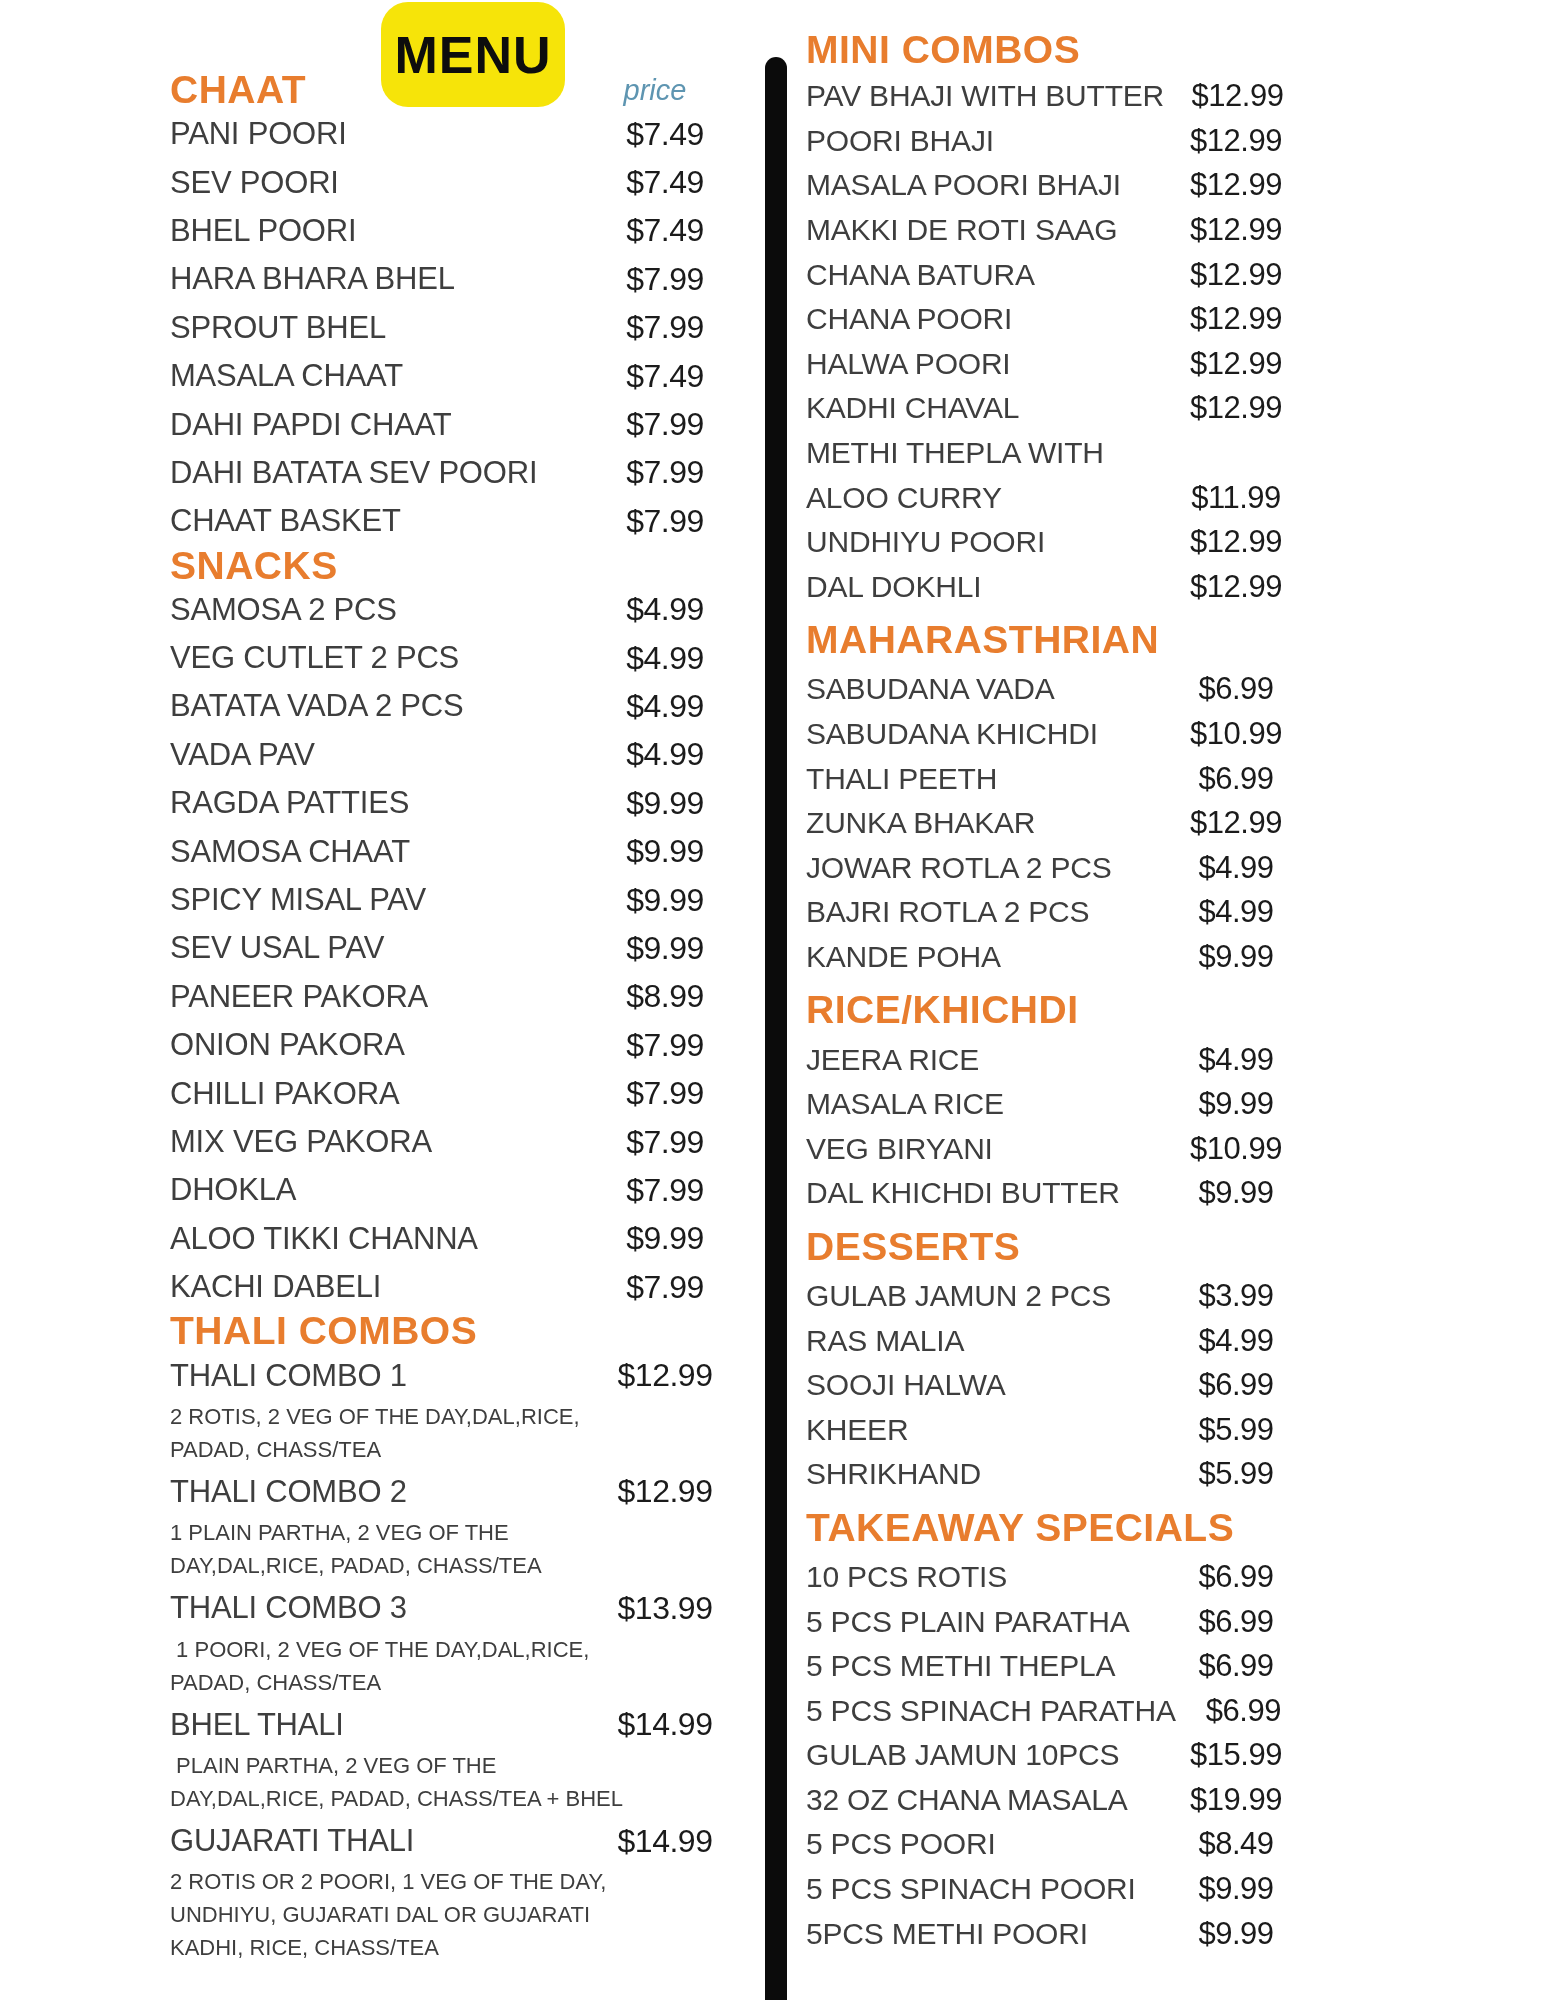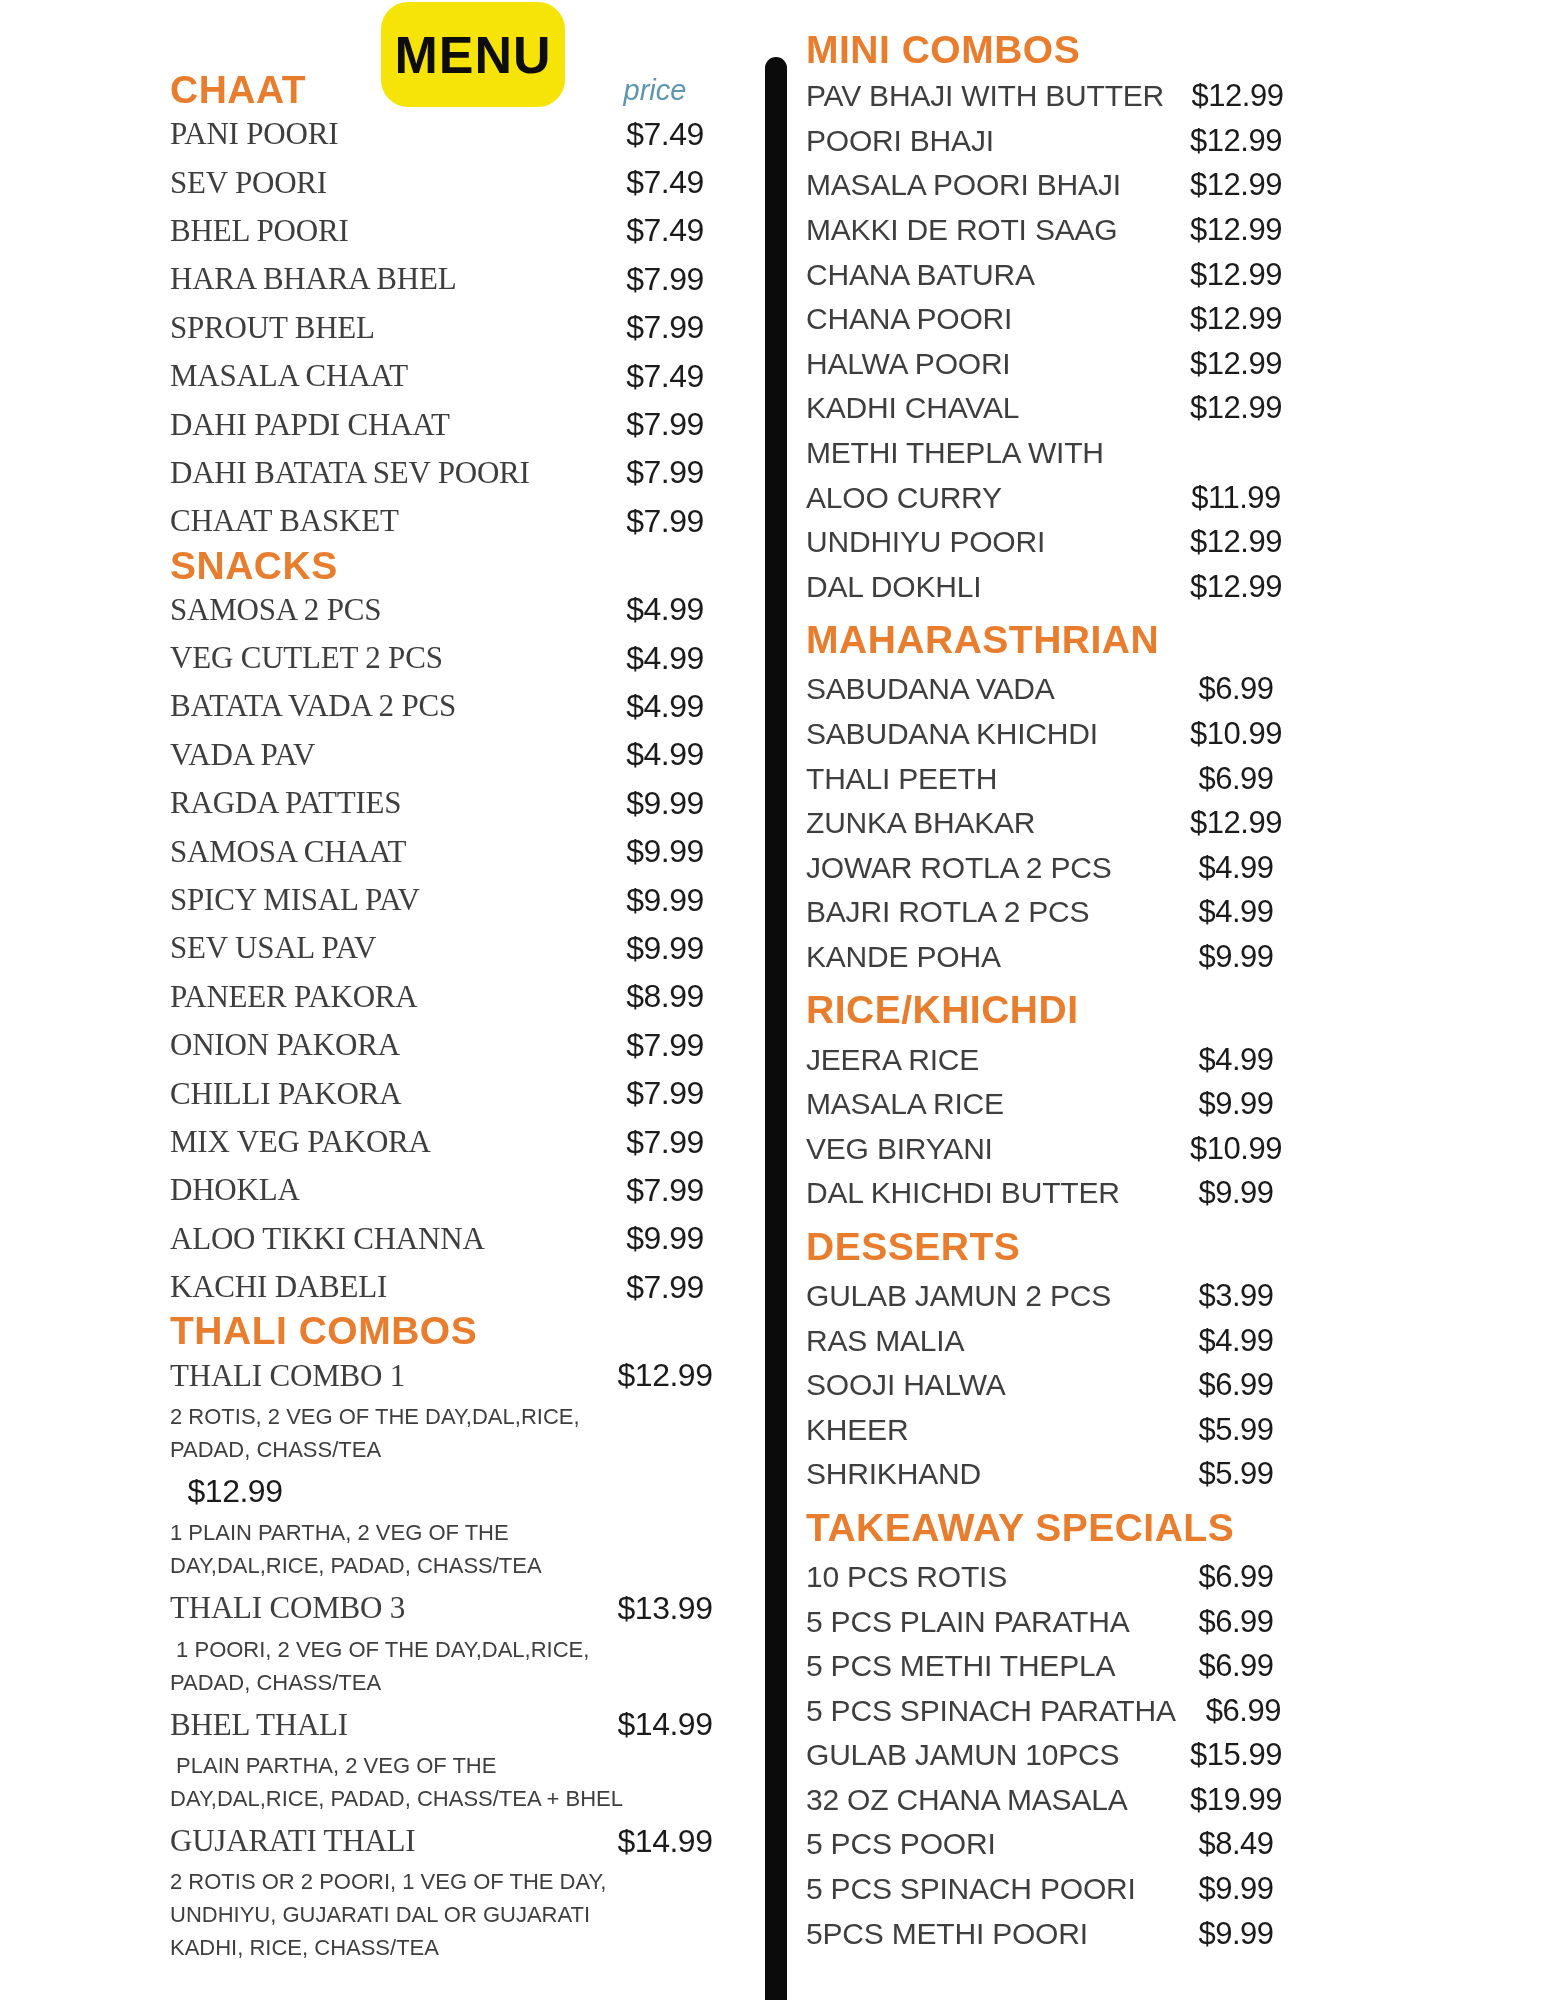--- a/index.html
+++ b/index.html
@@ -31,21 +31,21 @@
     font-size:39px;line-height:46px;margin:8px 0 4px 0;white-space:pre;
   }
   .col--left .section-title:first-child{margin-top:0;line-height:40px;margin-bottom:0;}
   .col--right .section:first-child .section-title{margin-top:0;line-height:44px;margin-bottom:2px;}
   .row{display:flex;align-items:center;}
   .col--left .row{height:48.4px;}
   .col--right .row{height:44.6px;}
   .iname{
     flex:1;color:var(--itemc,#3e3e3e);white-space:pre;letter-spacing:-0.2px;
   }
-  .col--left .iname{font-size:31px;font-family:Liberation Serif, serif;}
+  .col--left .iname{font-size:31px;}
   .col--right .iname{font-size:30px;}
   .iprice{
     text-align:center;color:var(--pricec,#1b1b1b);font-weight:500;letter-spacing:-0.5px;
   }
   .col--left .iprice{width:130px;font-size:32px;}
   .col--right .iprice{width:150px;font-size:31px;}
   .combo-title{height:45px;gap:19px;}
   .combo-title .iname{font-size:31px;}
   .desc{
     color:var(--itemc,#3e3e3e);font-size:22px;line-height:33px;white-space:pre;
@@ -221,20 +221,21 @@
         <div class="combo-block">
           <div class="row combo-title">
             <div class="iname">THALI COMBO 1</div>
             <div class="iprice">$12.99</div>
           </div>
           <div class="desc">2 ROTIS, 2 VEG OF THE DAY,DAL,RICE,</div>
           <div class="desc">PADAD, CHASS/TEA</div>
         </div>
         <div class="combo-block">
           <div class="row combo-title">
+            <div class="iname">THALI COMBO 2</div>
             <div class="iprice">$12.99</div>
           </div>
           <div class="desc">1 PLAIN PARTHA, 2 VEG OF THE</div>
           <div class="desc">DAY,DAL,RICE, PADAD, CHASS/TEA</div>
         </div>
         <div class="combo-block">
           <div class="row combo-title">
             <div class="iname">THALI COMBO 3</div>
             <div class="iprice">$13.99</div>
           </div>

